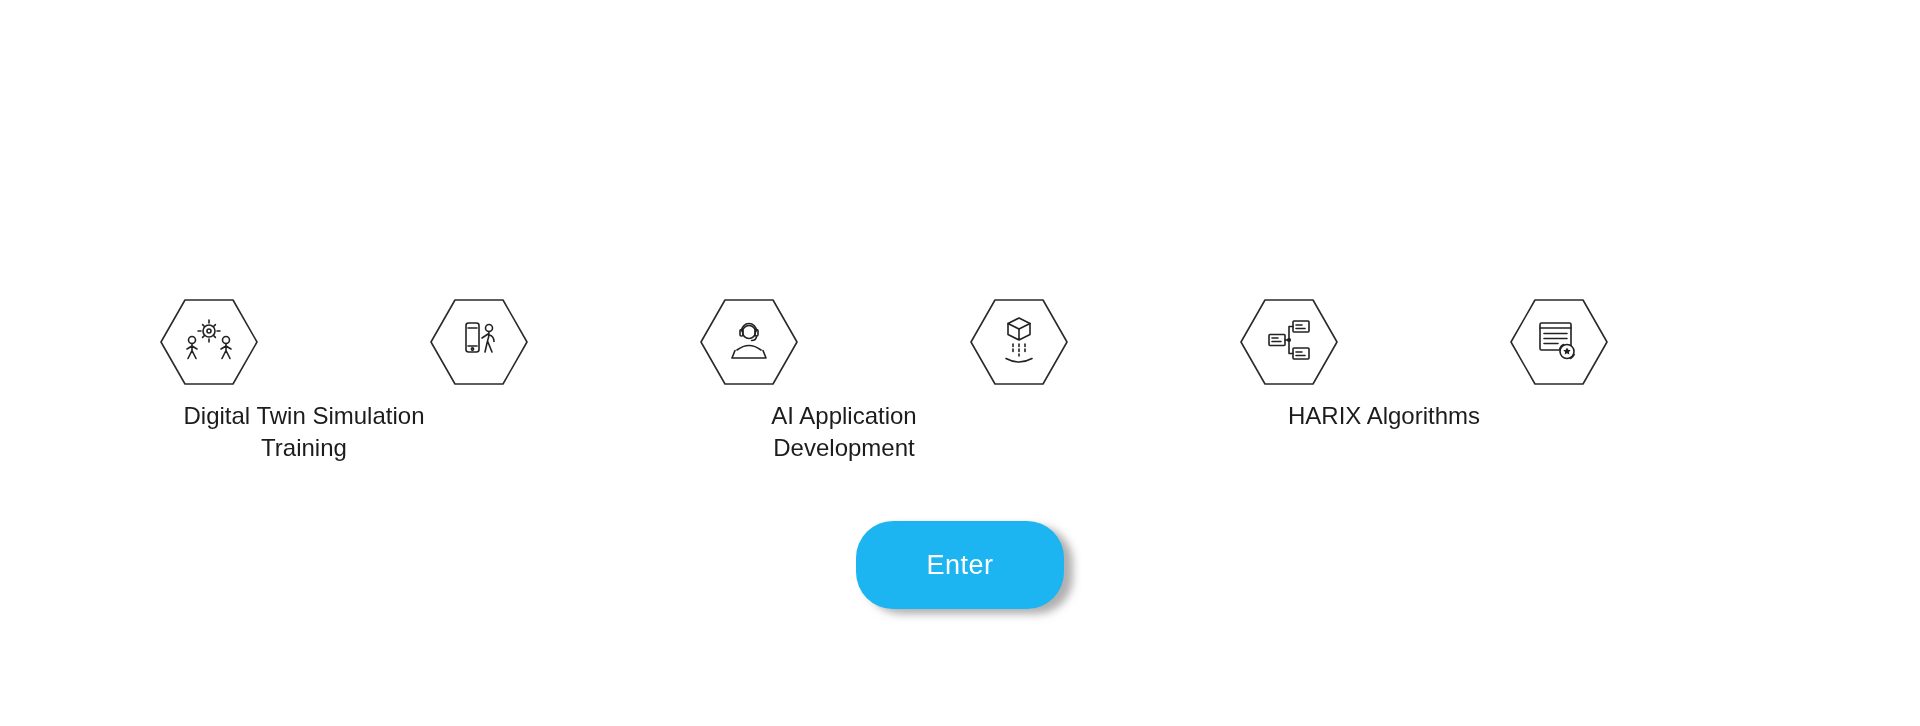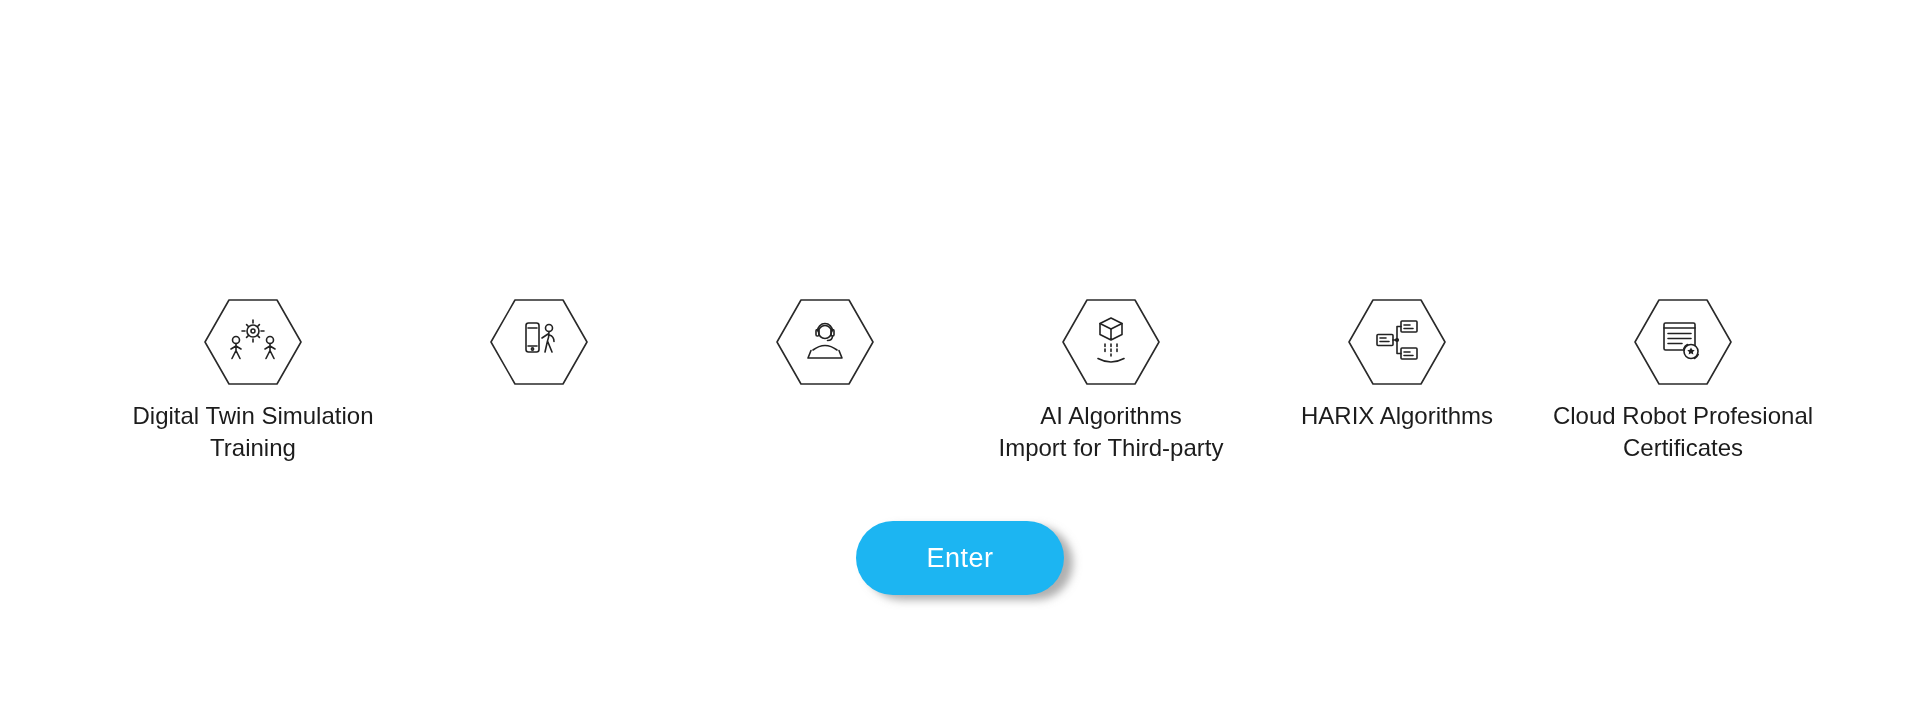--- a/index.html
+++ b/index.html
@@ -15,43 +15,41 @@
     display: flex;
     justify-content: center;
     align-items: flex-start;
     gap: 18px;
     padding-top: 298px;
   }
   .feature-item {
     width: 252px;
     display: flex;
     flex-direction: column;
-    align-items: center;
-    margin-left: 16px;
   }
   .hex-icon {
     margin-bottom: 14px;
     display: block;
   }
   .feature-label {
     font-size: 24px;
     line-height: 1.32;
     color: #1c1c1c;
     text-align: center;
     white-space: pre-line;
     width: 290px;
   }
   .enter-row {
     display: flex;
     justify-content: center;
     margin-top: 58px;
   }
   .enter-button {
     width: 208px;
-    height: 74px;
+    height: 88px;
     border: none;
     border-radius: 37px;
     background: #1cb5f2;
     color: #ffffff;
     font-size: 27px;
     font-family: inherit;
     letter-spacing: 0.5px;
     display: flex;
     align-items: center;
     justify-content: center;
@@ -101,36 +99,36 @@
       <g stroke="#222" fill="none" stroke-width="1.6" stroke-linecap="round" stroke-linejoin="round">
         <circle cx="50" cy="34" r="6.5"></circle>
         <path d="M42.5,33 a7.5,7.5 0 0 1 15,0"></path>
         <rect x="41" y="31.5" width="3" height="6.5" rx="1.3"></rect>
         <rect x="56" y="31.5" width="3" height="6.5" rx="1.3"></rect>
         <path d="M57.5,38 q0,4.5 -5,4.5"></path>
         <path d="M38,52 q12,-9 24,0"></path>
         <path d="M36,52.5 l-3,7.5 h34 l-3,-7.5 M33,60 h34"></path>
       </g>
     </svg>
+    <div class="feature-label">AI Application
+Development</div>
   </div>
 
   <div class="feature-item">
     <svg class="hex-icon" width="100" height="88" viewBox="0 0 100 88">
       <polygon points="26,2 74,2 98,44 74,86 26,86 2,44" fill="#ffffff" stroke="#2a2a2a" stroke-width="1.6" stroke-linejoin="round"></polygon>
       <g stroke="#222" fill="none" stroke-width="1.6" stroke-linecap="round" stroke-linejoin="round">
         <path d="M50,20 l11,5.5 -11,5.5 -11,-5.5 z"></path>
         <path d="M39,25.5 v11 l11,5.5 v-11 M61,25.5 v11 l-11,5.5"></path>
         <path d="M44,46 v9" stroke-dasharray="2.5,2.5"></path>
         <path d="M50,46 v12" stroke-dasharray="2.5,2.5"></path>
         <path d="M56,46 v9" stroke-dasharray="2.5,2.5"></path>
         <path d="M37,60.5 q13,7 26,0"></path>
       </g>
     </svg>
-    <div class="feature-label">AI Algorithms
-Import for Third-party</div>
   </div>
 
   <div class="feature-item">
     <svg class="hex-icon" width="100" height="88" viewBox="0 0 100 88">
       <polygon points="26,2 74,2 98,44 74,86 26,86 2,44" fill="#ffffff" stroke="#2a2a2a" stroke-width="1.6" stroke-linejoin="round"></polygon>
       <g stroke="#222" fill="none" stroke-width="1.6" stroke-linecap="round" stroke-linejoin="round">
         <rect x="54" y="23" width="16" height="11" rx="1"></rect>
         <rect x="54" y="50" width="16" height="11" rx="1"></rect>
         <rect x="30" y="36.5" width="16" height="11" rx="1"></rect>
         <path d="M57,27 h6 M57,30.5 h9 M57,54 h6 M57,57.5 h9 M33,40 h6 M33,43.5 h9"></path>
@@ -146,21 +144,19 @@
       <polygon points="26,2 74,2 98,44 74,86 26,86 2,44" fill="#ffffff" stroke="#2a2a2a" stroke-width="1.6" stroke-linejoin="round"></polygon>
       <g stroke="#222" fill="none" stroke-width="1.6" stroke-linecap="round" stroke-linejoin="round">
         <rect x="31" y="25" width="31" height="27" rx="1.5"></rect>
         <path d="M31,30 h31"></path>
         <path d="M35,35.5 h23 M35,40.5 h23 M35,45.5 h14"></path>
         <circle cx="58" cy="53.5" r="7" fill="#ffffff"></circle>
         <path d="M50.8,50.5 a8,8 0 0 1 3.7,-4 M65.2,56.5 a8,8 0 0 1 -3.7,4"></path>
         <path d="M58,49.5 l1.2,2.3 2.5,0.35 -1.8,1.8 0.45,2.5 -2.35,-1.2 -2.35,1.2 0.45,-2.5 -1.8,-1.8 2.5,-0.35 z" fill="#222" stroke="none"></path>
       </g>
     </svg>
-    <div class="feature-label">Cloud Robot Profesional
-Certificates</div>
   </div>
 
 </div>
 
 <div class="enter-row">
   <button class="enter-button" style="background: rgb(28, 181, 242);">Enter</button>
 </div>
 
 </body></html>

